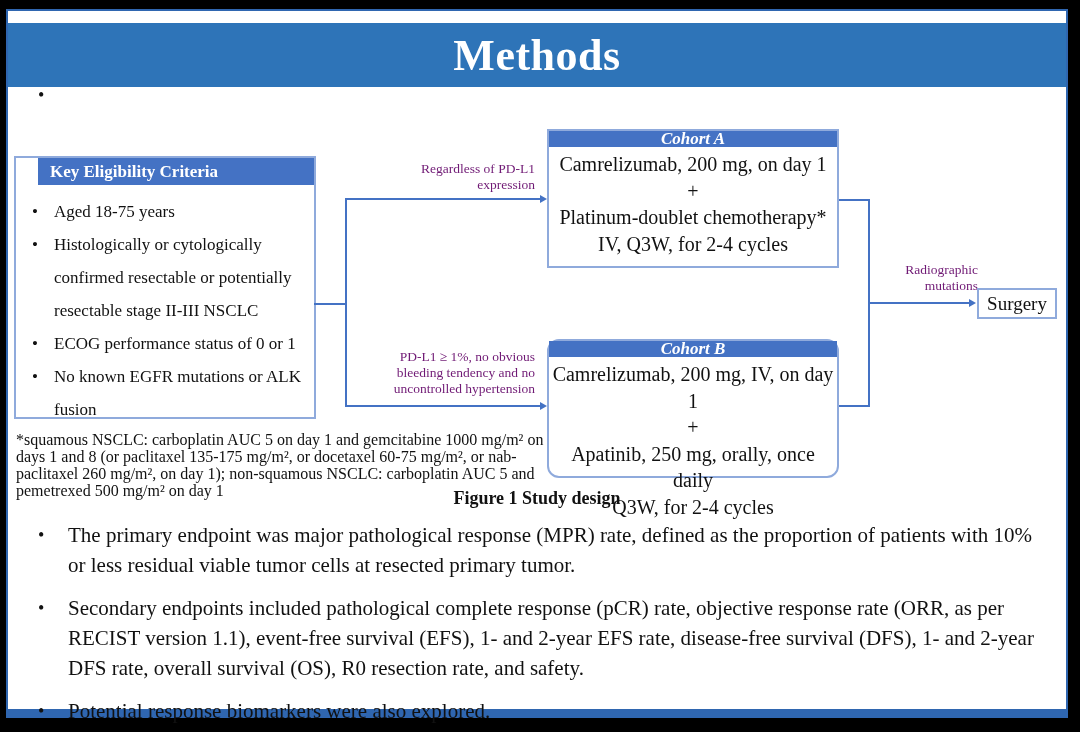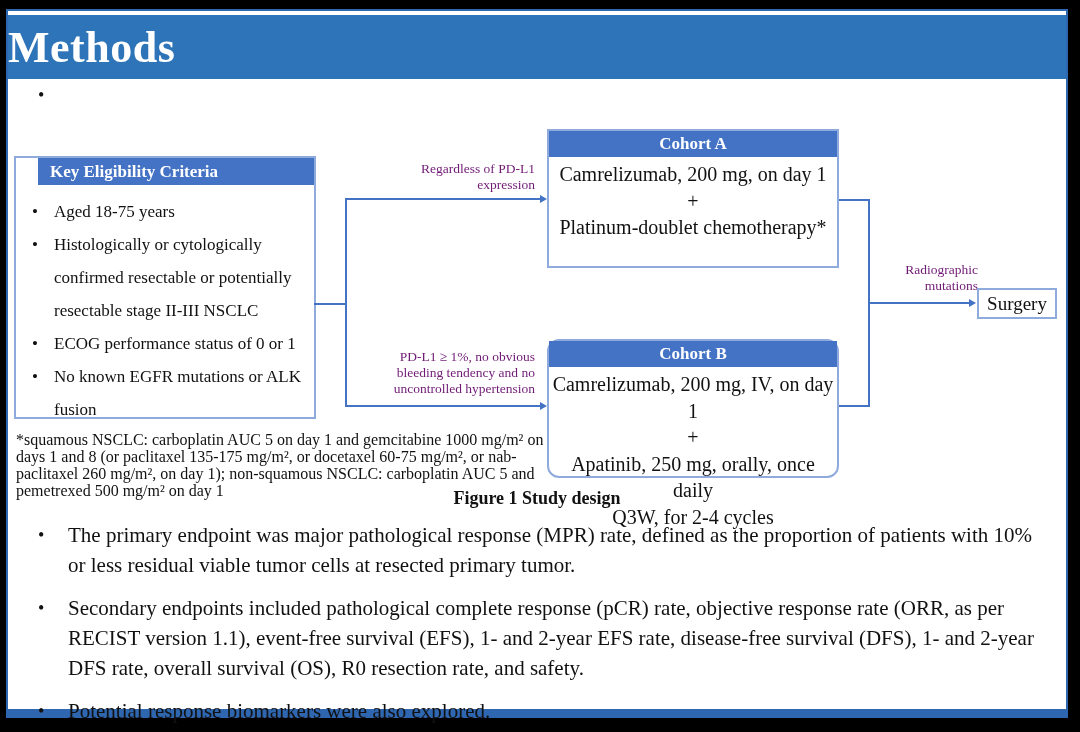--- a/index.html
+++ b/index.html
@@ -6,22 +6,22 @@
   body{
     width:1080px;height:732px;background:#000;position:relative;
     font-family:"Liberation Serif","DejaVu Serif",serif;color:#111;
   }
   .slide{
     position:absolute;left:6px;top:9px;width:1062px;height:709px;
     background:#fff;box-sizing:border-box;
     border:2px solid #2f66b0;border-bottom:9px solid #2f66b0;
   }
   .banner{
-    position:absolute;left:0;top:4px;width:100%;height:64px;background:#2e74b8;
-    display:flex;align-items:center;justify-content:flex-start;
+    position:absolute;left:0;top:12px;width:100%;height:64px;background:#2e74b8;
+    display:flex;align-items:center;justify-content:center;
   }
   .banner h1{
     margin:0;color:#fff;font-size:44px;font-weight:bold;letter-spacing:.5px;
   }
   .intro{
     position:absolute;left:30px;top:74px;right:14px;
     font-size:21px;display:flex;
   }
   .bullet-marker{width:30px;flex:0 0 30px;font-size:18px;}
   
@@ -31,21 +31,21 @@
     display:flex;align-items:center;justify-content:center;font-size:17px;
   }
   .elig{left:6px;top:145px;width:302px;height:263px;}
   .elig .box-header{height:27px;justify-content:flex-start;padding-left:12px;margin-left:22px;}
   .elig ul{margin:10px 8px 0 8px;padding:0;list-style:none;}
   .elig li{
     font-size:17px;line-height:33px;padding-left:30px;position:relative;
   }
   .elig li::before{content:"\2022";position:absolute;left:8px;}
   .cohort{width:292px;height:139px;}
-  .cohort .box-header{height:26px;}
+  .cohort .box-header{height:16px;font-style:italic;}
   .cohort-a{left:539px;top:118px;}
   .cohort-b{left:539px;top:328px;border-radius:12px;}
   .cohort-body{padding-top:4px;text-align:center;font-size:20px;line-height:26.5px;}
   .surgery{
     left:969px;top:277px;width:80px;height:31px;
     display:flex;align-items:center;justify-content:center;font-size:19px;
   }
   .hline,.vline{position:absolute;background:#4472c4;}
   .hline{height:2px;}
   .vline{width:2px;}
@@ -111,20 +111,21 @@
       <div>bleeding  tendency  and no</div>
       <div>uncontrolled  hypertension</div>
     </div>
 
     <div class="box cohort cohort-a">
       <div class="box-header">Cohort A</div>
       <div class="cohort-body">
         <div>Camrelizumab, 200 mg, on day 1</div>
         <div>+</div>
         <div>Platinum-doublet chemotherapy*</div>
+        <div>IV, Q3W, for 2-4 cycles</div>
       </div>
     </div>
 
     <div class="box cohort cohort-b">
       <div class="box-header">Cohort B</div>
       <div class="cohort-body">
         <div>Camrelizumab, 200 mg, IV, on day 1</div>
         <div>+</div>
         <div>Apatinib, 250 mg, orally, once daily</div>
         <div>Q3W, for 2-4 cycles</div>

